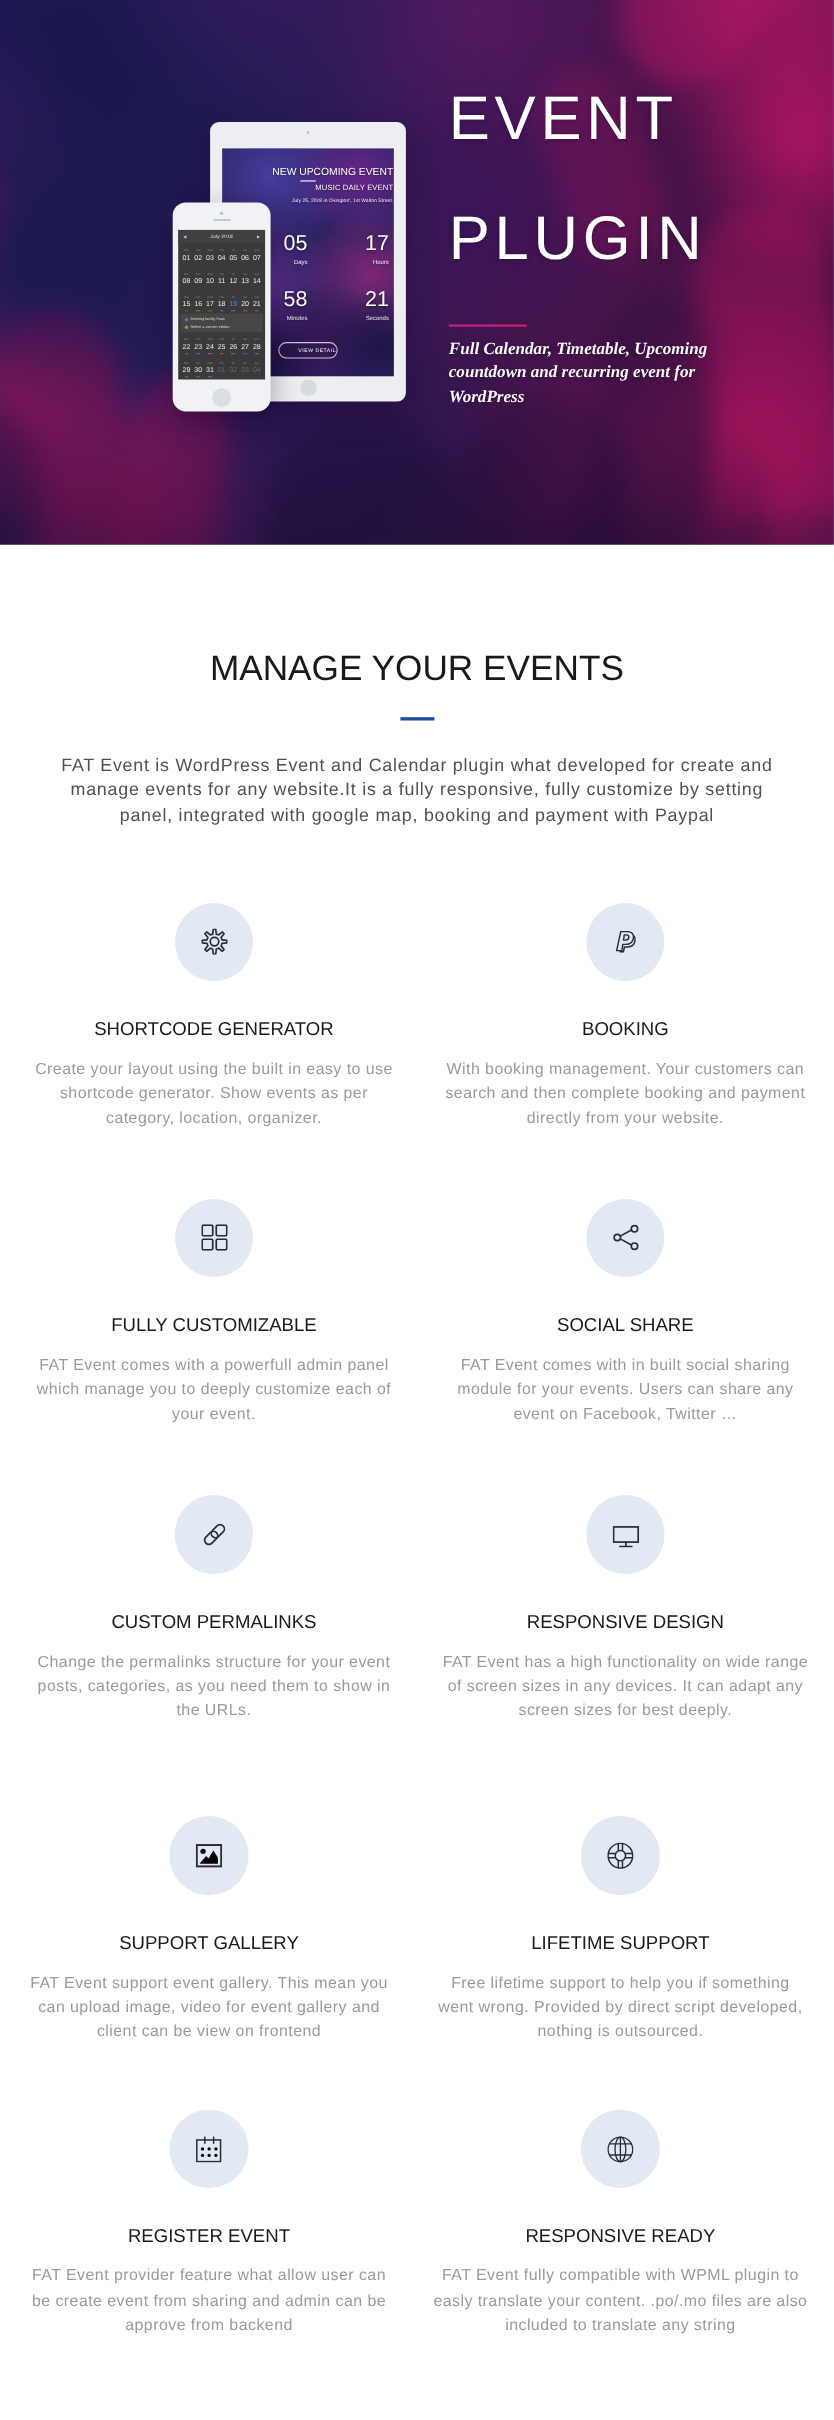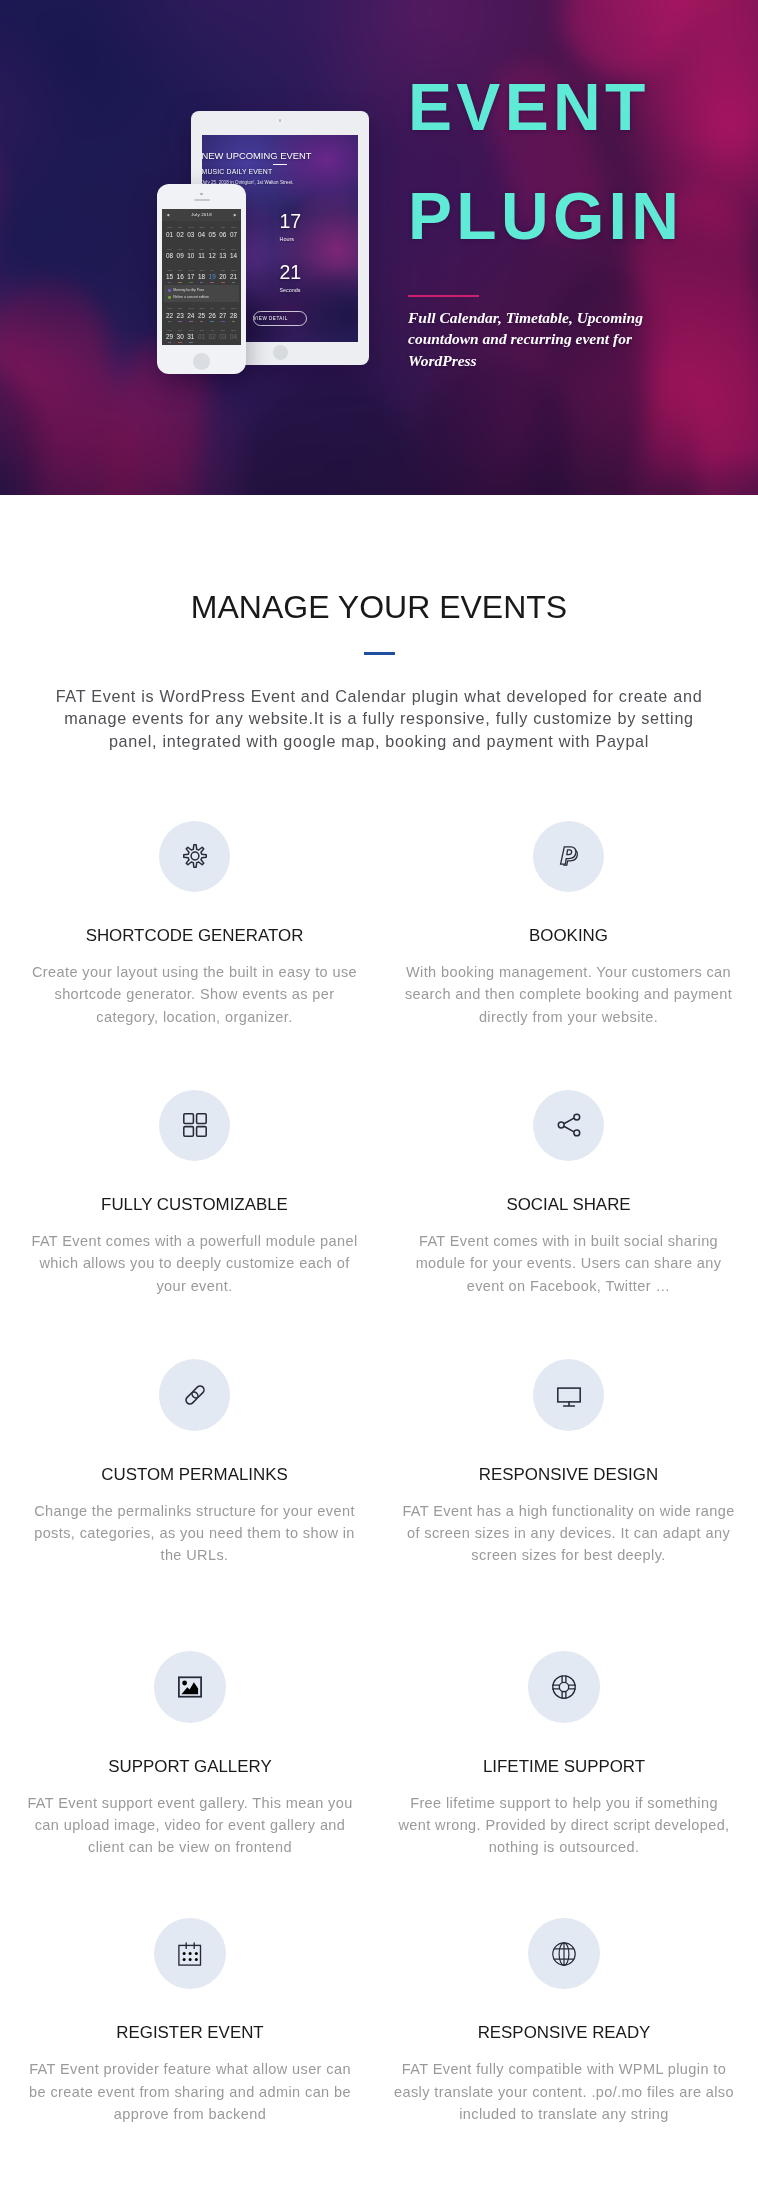--- a/index.html
+++ b/index.html
@@ -62,21 +62,21 @@
   .tablet { position: absolute; left: 191px; top: 111px; width: 178px; height: 254px;
     background: #eceef1; border-radius: 8px; z-index: 3;
     box-shadow: 0 10px 28px rgba(20,0,40,.35); }
   .tablet-cam { position: absolute; left: 50%; top: 8px; width: 2.6px; height: 2.6px;
     margin-left: -1.3px; border-radius: 50%; background: #b9bec6; }
   .tablet-home { position: absolute; left: 50%; bottom: 5px; width: 15px; height: 15px;
     margin-left: -7.5px; border-radius: 50%; background: #d7dadf; }
   .tablet-screen { position: absolute; left: 10.5px; top: 24px; width: 156px; height: 207px;
     overflow: hidden; background: #2b2261; }
   .tscreen-bg { position: absolute; inset: 0; }
-  .tscreen-content { position: absolute; inset: 0; color: #fff; text-align: left; }
+  .tscreen-content { position: absolute; inset: 0; color: #fff; text-align: right; }
   .t-eyebrow { position: absolute; left: 0; right: 0; top: 14.6px; font-size: 9.4px;
     font-weight: 400; letter-spacing: 0px; line-height: 11px; text-shadow: 0 1px 2px rgba(0,0,0,.4); }
   .t-ul { position: absolute; left: 50%; margin-left: -7px; top: 28.5px; width: 14px; height: 1.3px; background: #fff; }
   .t-head { position: absolute; left: 0; right: 0; top: 33.2px; font-size: 6.9px; letter-spacing: .15px;
     line-height: 8px; text-shadow: 0 1px 2px rgba(0,0,0,.4); }
   .t-meta { position: absolute; left: 0; right: 0; top: 45.2px; font-size: 4.5px; letter-spacing: .05px;
     line-height: 5px; opacity: .92; text-shadow: 0 1px 2px rgba(0,0,0,.4); }
   .t-count { position: absolute; left: 4px; right: 4px; top: 77px; display: grid;
     grid-template-columns: 1fr 1fr; row-gap: 21px; }
   .t-cnum { font-size: 19.5px; font-weight: 400; line-height: 19px; text-shadow: 0 1px 3px rgba(0,0,0,.45); }
@@ -109,22 +109,22 @@
   .cal-day.out { color: #686868; }
   .cal-dot { height: 1.1px; width: 3.6px; margin: .7px auto 0; background: transparent; opacity: .8; }
   .cal-events { background: #464646; padding: 3.6px 3.6px; height: 17.4px; }
   .cal-ev { display: flex; align-items: center; gap: 2.6px; margin-bottom: 3px; }
   .cal-ev i { width: 2.8px; height: 2.8px; border-radius: 50%; display: block; flex: none; }
   .cal-ev span { font-size: 3.4px; color: #dcdcdc; line-height: 4px; }
 
   .hero-title {
     position: absolute; left: 408px; top: 80px;
     font-family: "Liberation Sans", sans-serif;
-    font-weight: 700; font-size: 66px; line-height: 54.5px;
-    letter-spacing: 4.3px; color: #5eead4; z-index: 6;
+    font-weight: 400; font-size: 56px; line-height: 54.5px;
+    letter-spacing: 4.3px; color: #ffffff; z-index: 6;
     text-shadow: 0 1px 5px rgba(40,5,60,.45);
   }
   .hero-rule { position: absolute; left: 408px; top: 295px; width: 71px; height: 2px;
     background: #cb2070; z-index: 6; }
   .hero-sub {
     position: absolute; left: 408px; top: 307px; width: 245px;
     font-family: "Liberation Serif", serif; font-style: italic;
     font-weight: 700;
     font-size: 15.5px; line-height: 21.3px; color: #ffffff; z-index: 6;
     text-shadow: 0 1px 3px rgba(40,5,60,.55);
@@ -452,21 +452,21 @@
           </div>
         </div>
         <div class="frow r1">
           <div class="fcol left">
             <div class="f-circle">
               <svg width="24" height="24" viewBox="0 0 24 24" fill="none" stroke="#262b3a" stroke-width="1.5" stroke-linejoin="round" stroke-linecap="round">
                 <use href="#ic-grid-icon"></use>
               </svg>
             </div>
             <div class="f-title">FULLY CUSTOMIZABLE</div>
-            <div class="f-text">FAT Event comes with a powerfull module panel which allows you to deeply customize each of your event.</div>
+            <div class="f-text">FAT Event comes with a powerfull admin panel which manage you to deeply customize each of your event.</div>
           </div>
           <div class="fcol right">
             <div class="f-circle">
               <svg width="24" height="24" viewBox="0 0 24 24" fill="none" stroke="#262b3a" stroke-width="1.5" stroke-linejoin="round" stroke-linecap="round">
                 <use href="#ic-share-icon"></use>
               </svg>
             </div>
             <div class="f-title">SOCIAL SHARE</div>
             <div class="f-text">FAT Event comes with in built social sharing module for your events. Users can share any event on Facebook, Twitter …</div>
           </div>

